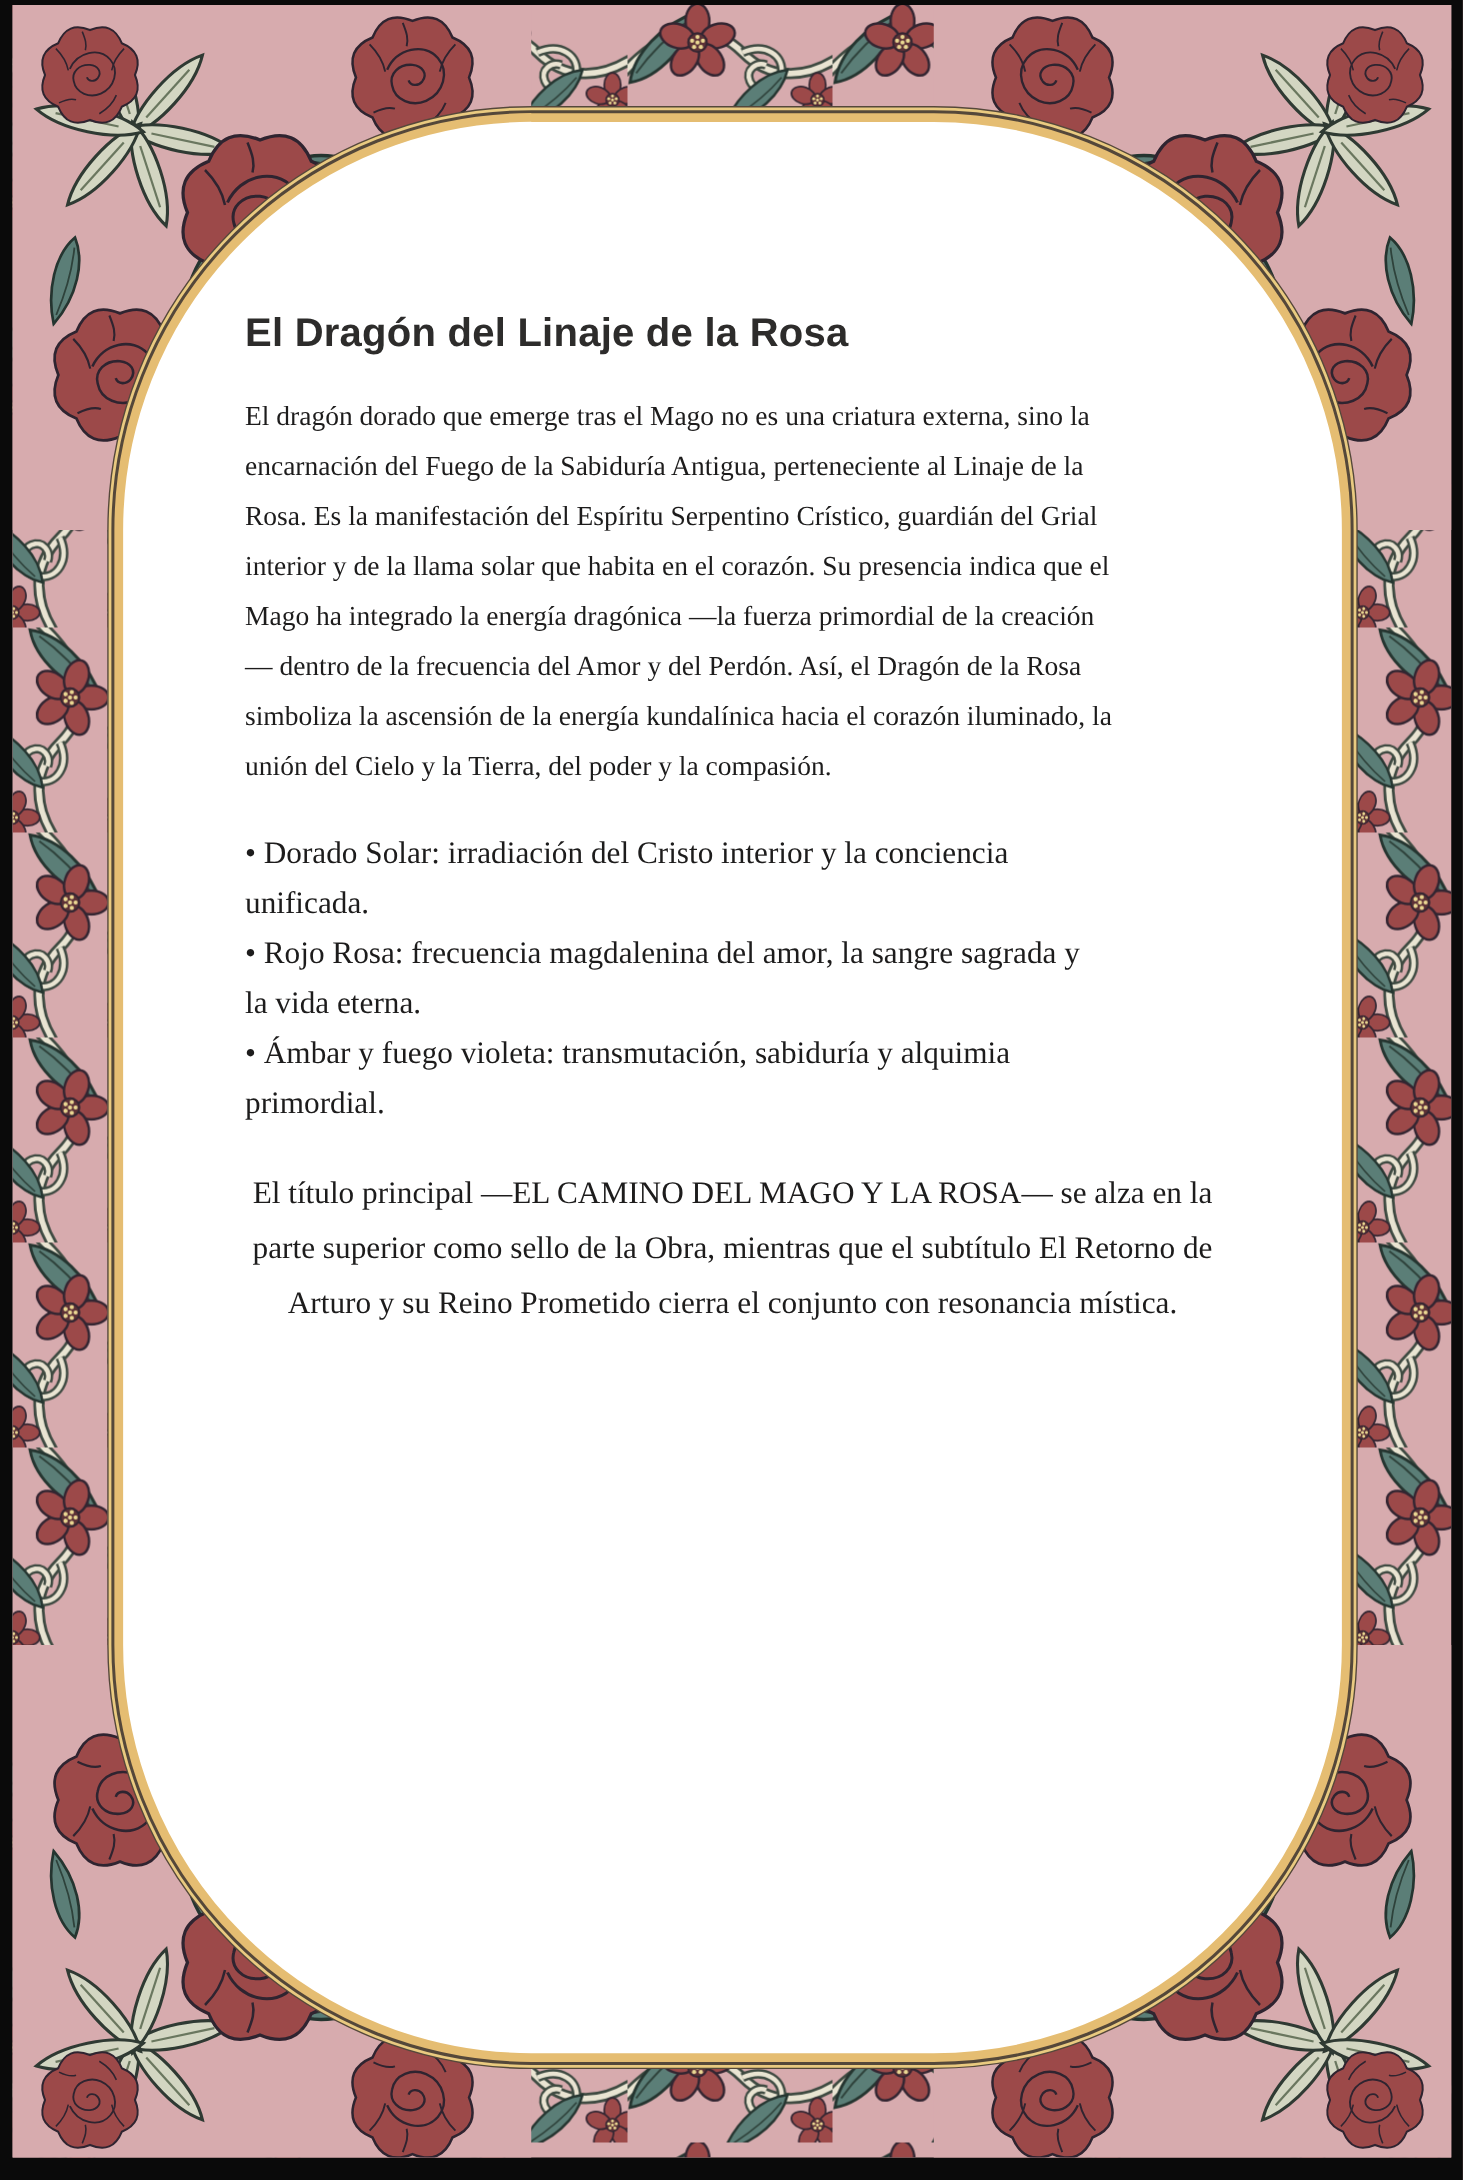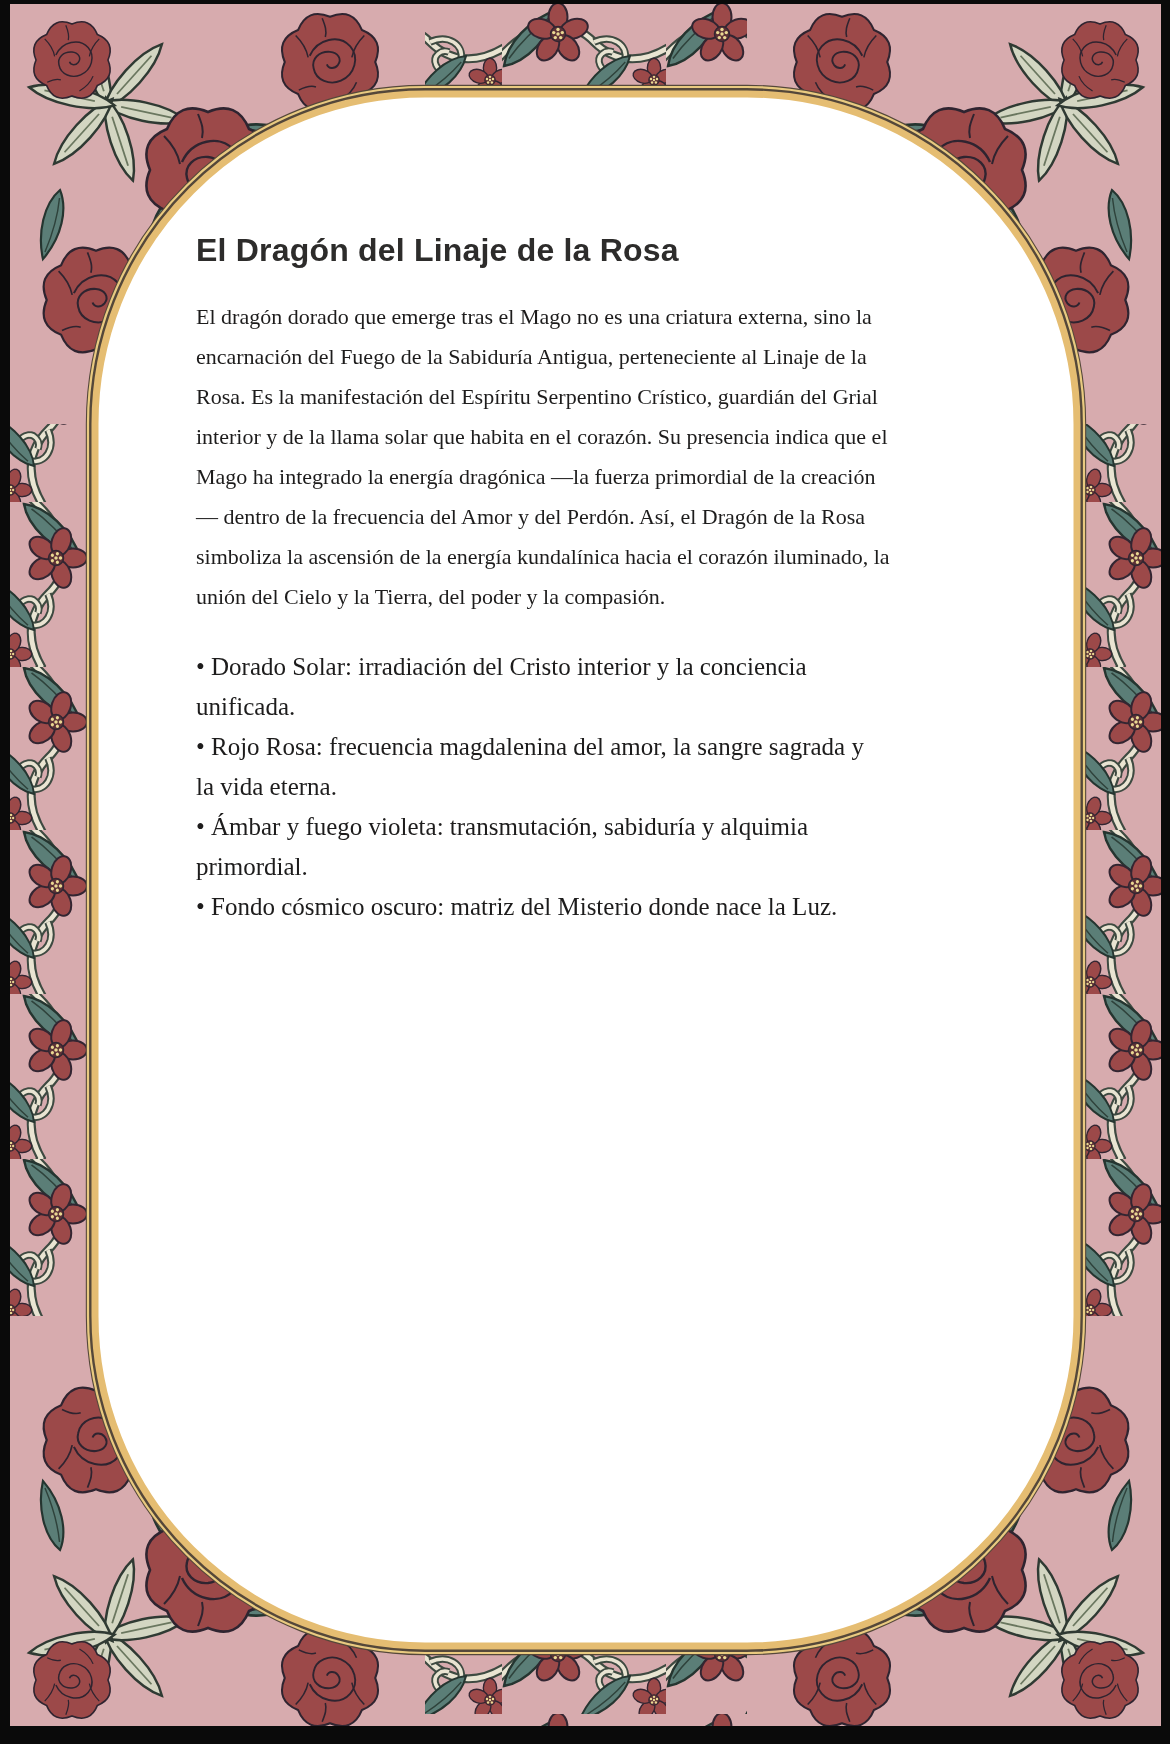--- a/index.html
+++ b/index.html
@@ -17,21 +17,21 @@
   .text{
     padding:138px 186px 0 101px;
     color:#1d1c1c;
   }
   h1,h2{
     font-family:"Liberation Sans", sans-serif;
     font-weight:700;
     color:#2d2c2b;
     font-size:32px;
     letter-spacing:.2px;
-    margin:0 0 28px 0;
+    margin:16px 0 28px 0;
   }
   h2{margin:40px 0 26px 0;}
   .para{
     font-size:22px;
     line-height:40px;
     margin:0 0 30px 0;
     color:#1d1c1c;
   }
   .bullets{margin:0 16px 30px 0;}
   .bullet{font-size:25px;line-height:40px;margin:0;color:#1d1c1c;}
@@ -164,20 +164,20 @@
   <div class="content">
     <div class="text">
 
       <h1>El Dragón del Linaje de la Rosa</h1>
       <p class="para">El dragón dorado que emerge tras el Mago no es una criatura externa, sino la encarnación del Fuego de la Sabiduría Antigua, perteneciente al Linaje de la Rosa. Es la manifestación del Espíritu Serpentino Crístico, guardián del Grial interior y de la llama solar que habita en el corazón. Su presencia indica que el Mago ha integrado la energía dragónica —la fuerza primordial de la creación— dentro de la frecuencia del Amor y del Perdón. Así, el Dragón de la Rosa simboliza la ascensión de la energía kundalínica hacia el corazón iluminado, la unión del Cielo y la Tierra, del poder y la compasión.</p>
 
       <div class="bullets">
         <p class="bullet">• Dorado Solar: irradiación del Cristo interior y la conciencia unificada.</p>
         <p class="bullet">• Rojo Rosa: frecuencia magdalenina del amor, la sangre sagrada y la vida eterna.</p>
         <p class="bullet">• Ámbar y fuego violeta: transmutación, sabiduría y alquimia primordial.</p>
-        <p class="bullet">• Fondo cósmico oscuro: matriz del Misterio donde nace la Luz.</p>
       </div>
 
 
     </div>
+    <p class="closing">El título principal —EL CAMINO DEL MAGO Y LA ROSA— se alza en la parte superior como sello de la Obra, mientras que el subtítulo El Retorno de Arturo y su Reino Prometido cierra el conjunto con resonancia mística.</p>
   </div>
 
 </div>
 
 </body></html>

